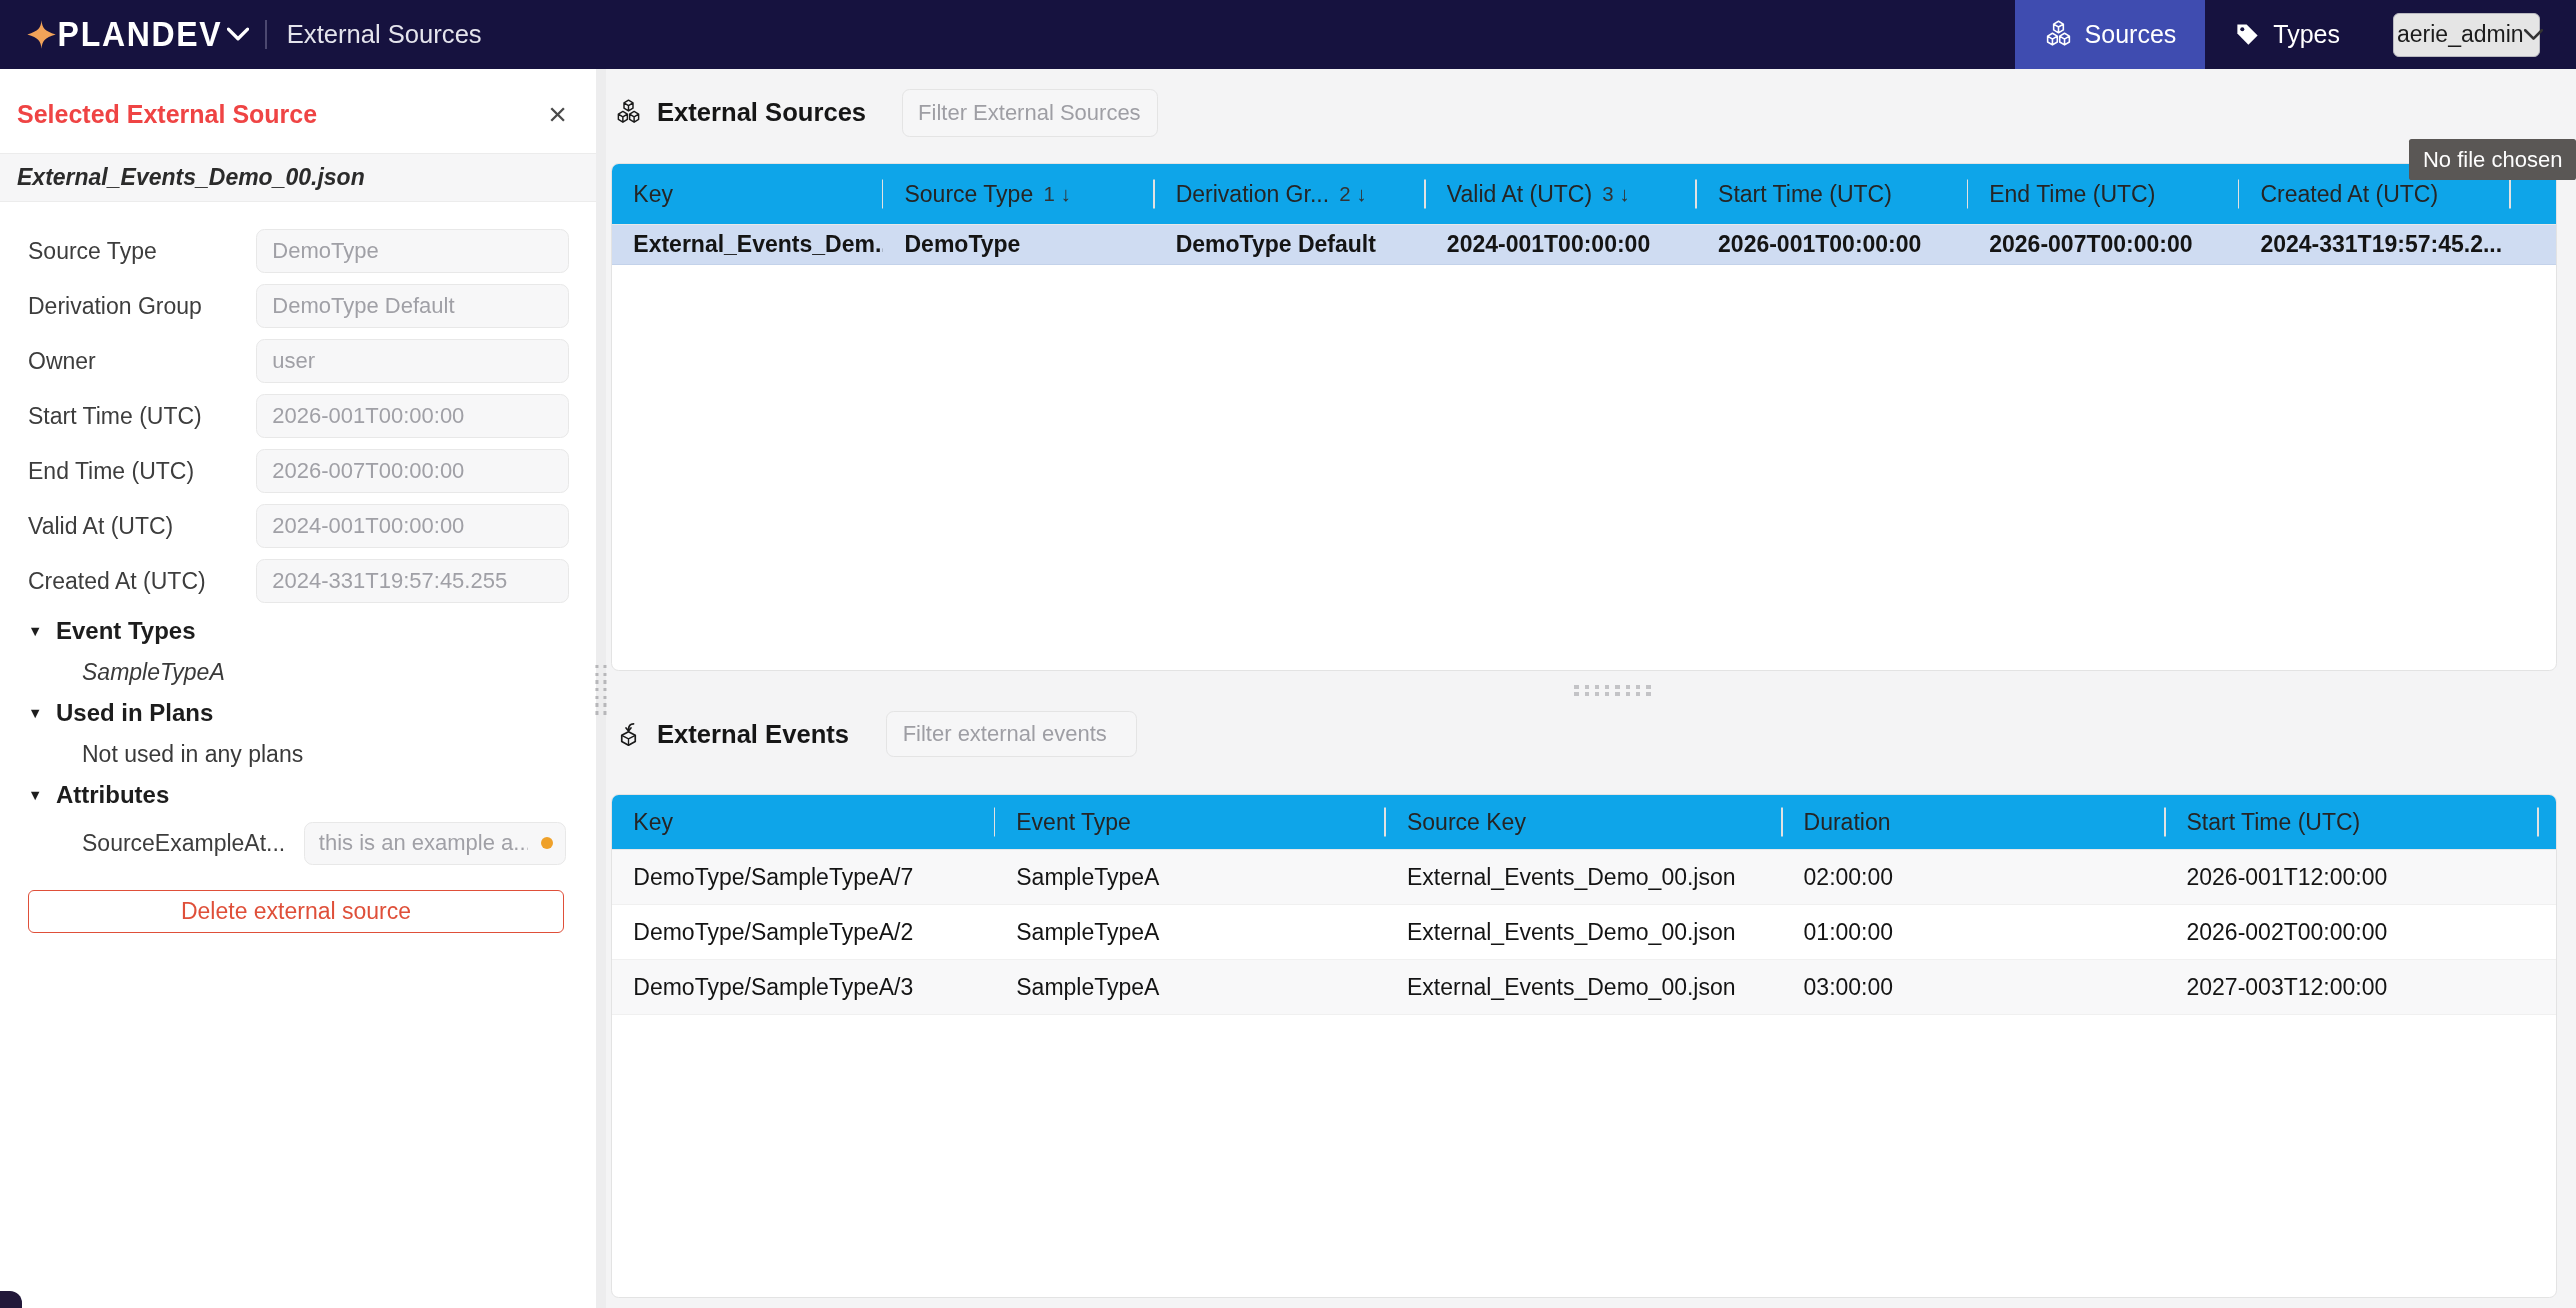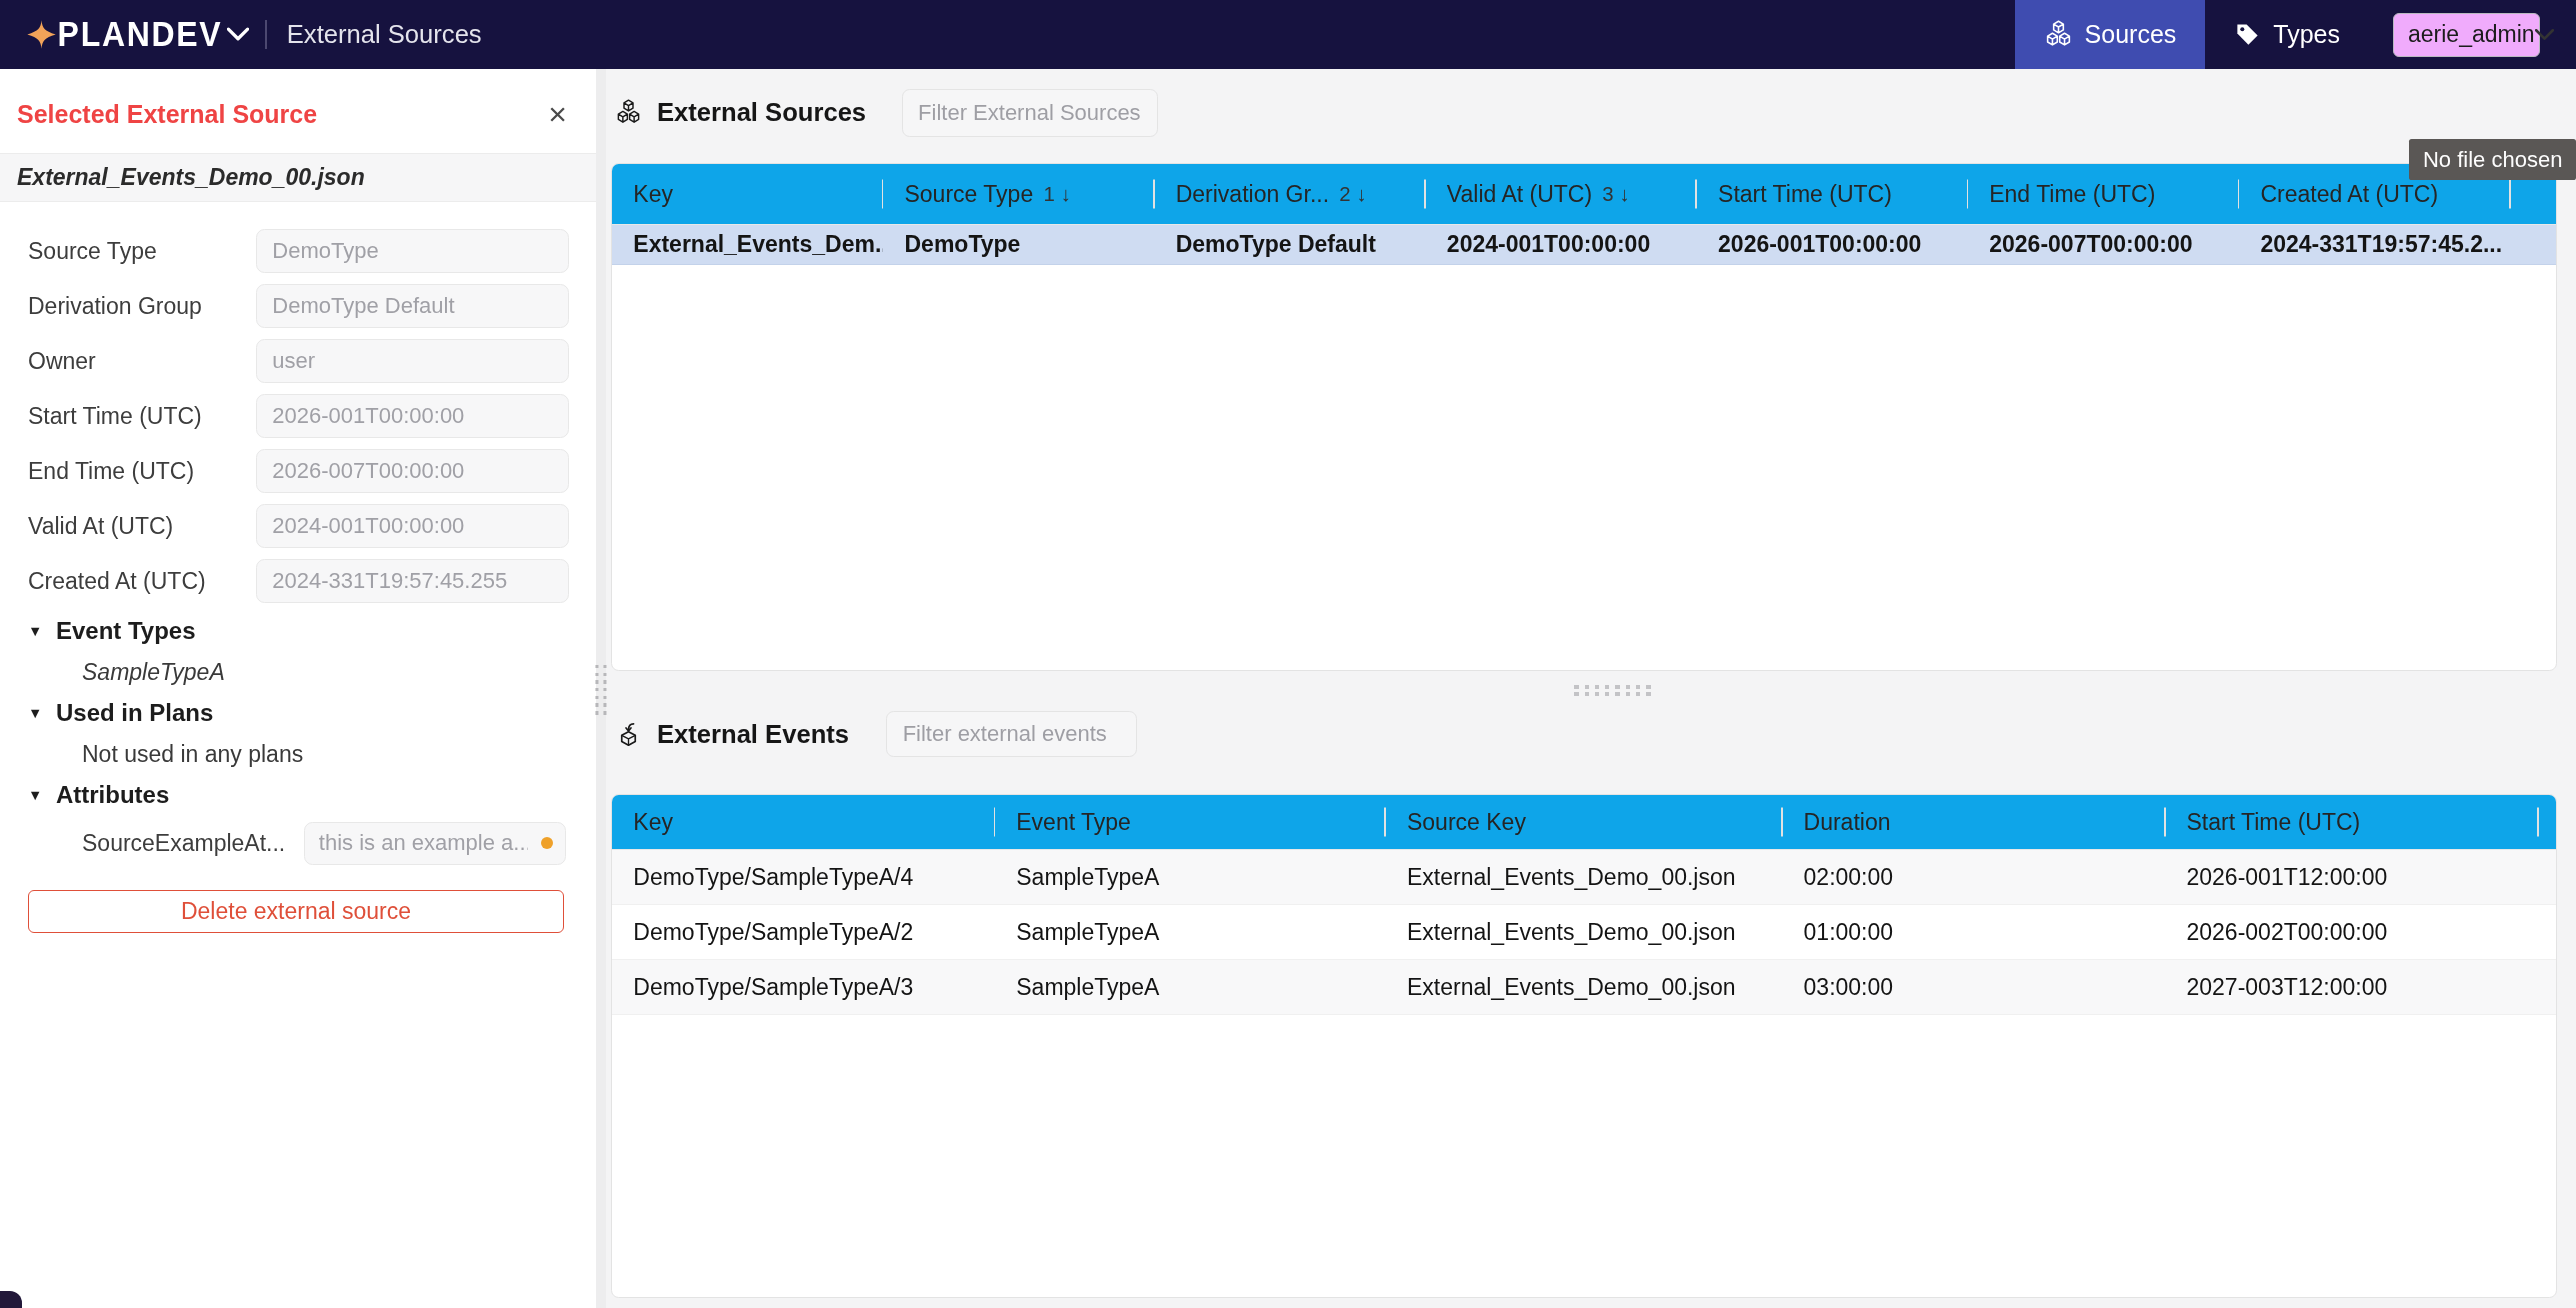--- a/index.html
+++ b/index.html
@@ -21,21 +21,21 @@
   .nav-left{display:flex;align-items:center;gap:1px;padding-left:25.6px;}
   .logo-star{width:31px;height:31px;display:block;}
   .logo-text{color:#fff;font-size:32px;font-weight:700;letter-spacing:1.7px;transform:scaleY(1.12);}
   .nav-chevron{margin-left:3.4px;}
   .nav-sep{width:1.7px;height:29px;background:#4c4870;margin:0 19px 0 15.3px;}
   .nav-title{color:#e4e4ec;font-size:25.6px;font-weight:400;}
   .nav-right{margin-left:auto;display:flex;align-items:center;height:100%;}
   .nav-tab{display:flex;align-items:center;gap:12px;height:100%;padding:0 29px;color:#fff;font-size:25px;cursor:pointer;}
   .nav-tab.active{background:var(--active-tab-bg);}
   .nav-tab .ticon{display:block;}
-  .user-select{display:flex;align-items:center;justify-content:space-between;background:#f0abfc;border:0.9px solid #b9b9c0;border-radius:6px;height:44px;width:147px;margin:0 36px 0 24px;padding:0 12px 0 14px;font-size:23px;color:#1c1c1c;cursor:pointer;}
+  .user-select{display:flex;align-items:center;justify-content:space-between;background:#e5e5e5;border:0.9px solid #b9b9c0;border-radius:6px;height:44px;width:147px;margin:0 36px 0 24px;padding:0 12px 0 3px;font-size:23px;color:#1c1c1c;cursor:pointer;}
 
   
   .left-panel{position:absolute;left:0;top:69px;width:596px;bottom:0;background:#fff;}
   .lp-header{display:flex;align-items:center;justify-content:space-between;padding:31px 29px 24px 17px;}
   .lp-title{font-size:25px;font-weight:700;color:#ef4444;}
   .lp-close{font-size:32px;color:#4a4a4a;line-height:17px;cursor:pointer;font-weight:300;}
   .lp-filename{height:49px;display:flex;align-items:center;padding:0 17px;background:#f6f6f7;border-top:0.9px solid #ececec;border-bottom:0.9px solid #ececec;font-style:italic;font-size:23px;font-weight:600;color:#2b2b2b;}
   .lp-fields{padding:22px 0 1.7px 0;}
   .field-row{position:relative;height:55px;display:flex;align-items:center;}
   .field-label{padding-left:28px;font-size:23px;color:#3d3d3d;}
@@ -338,21 +338,21 @@
         </div>
       <div class="th ec3">
           <span>Duration</span>
         </div>
       <div class="th ec4">
           <span>Start Time (UTC)</span>
         </div>
       <div class="ec-fill"></div>
     </div>
     <div class="trow">
-      <div class="td ec0">DemoType/SampleTypeA/4</div>
+      <div class="td ec0">DemoType/SampleTypeA/7</div>
       <div class="td ec1">SampleTypeA</div>
       <div class="td ec2">External_Events_Demo_00.json</div>
       <div class="td ec3">02:00:00</div>
       <div class="td ec4">2026-001T12:00:00</div>
       <div class="ec-fill"></div>
     </div>
     <div class="trow">
       <div class="td ec0">DemoType/SampleTypeA/2</div>
       <div class="td ec1">SampleTypeA</div>
       <div class="td ec2">External_Events_Demo_00.json</div>

